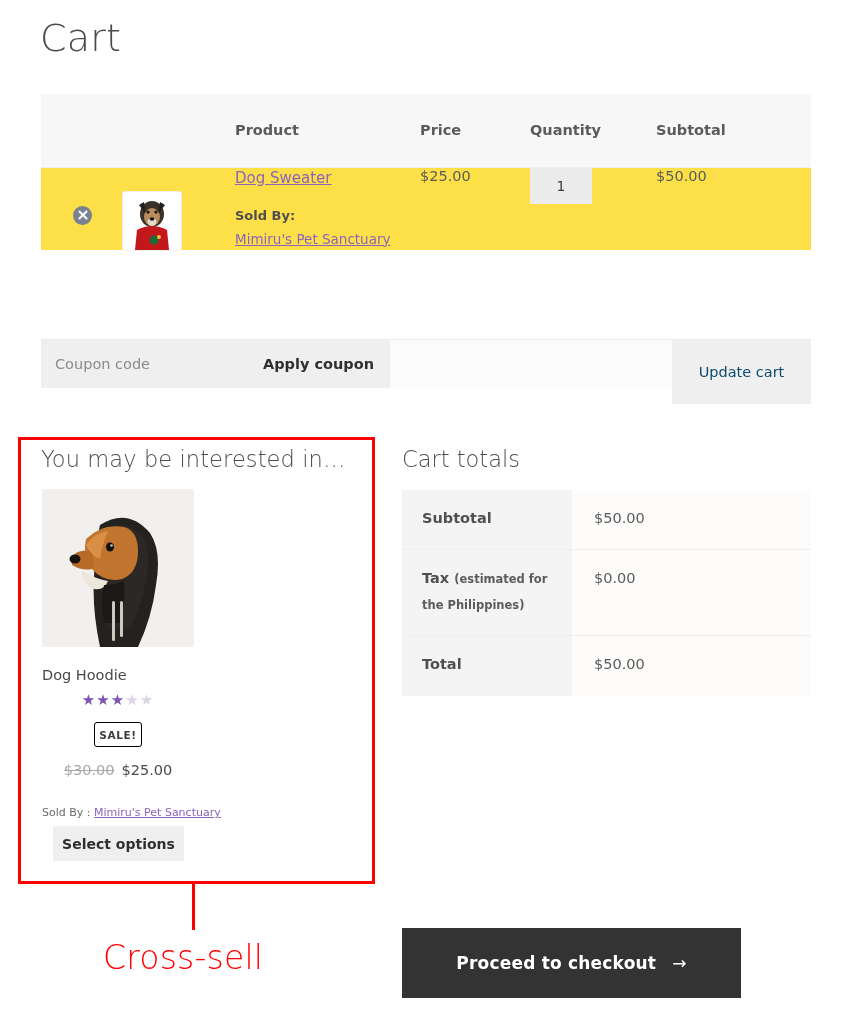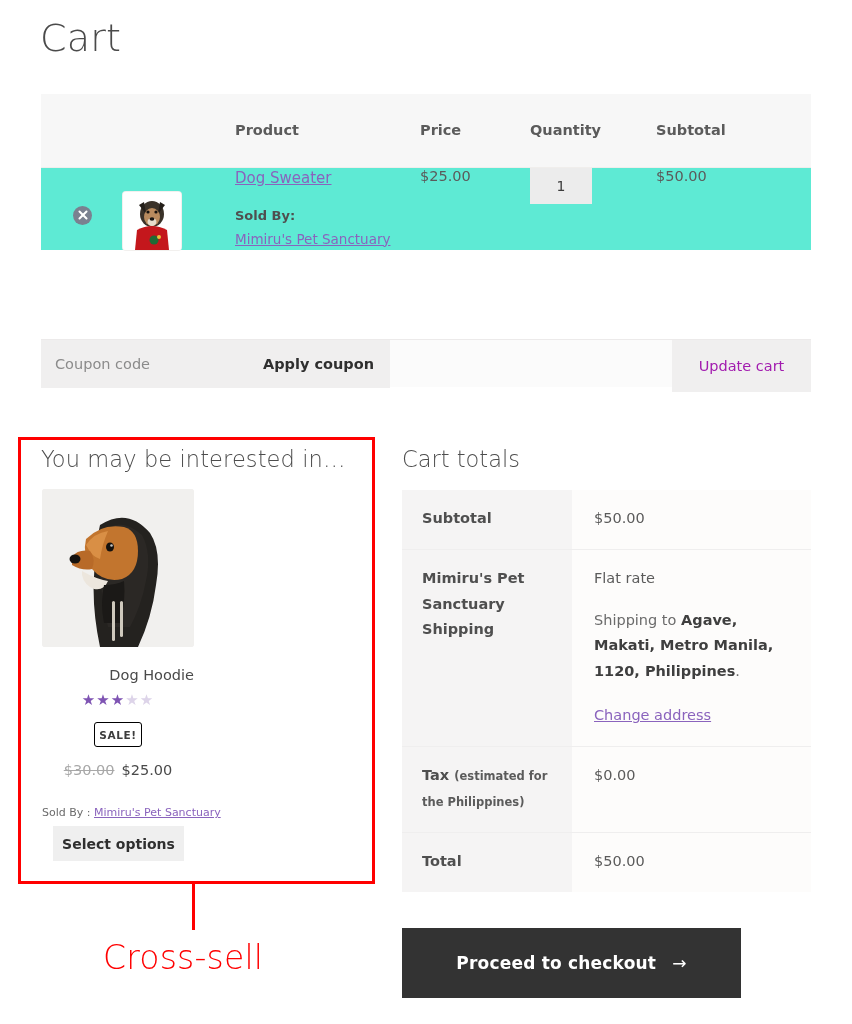--- a/index.html
+++ b/index.html
@@ -28,21 +28,21 @@
   }
   .cart-table thead th {
     background: #f7f7f7;
     height: 73px;
     font-size: 14.5px; font-weight: 700; color: #5b5b5b;
     text-align: left;
     vertical-align: middle;
     padding: 0;
   }
   .cart-table tbody td {
-    background: #5eead4;
+    background: #fde047;
     vertical-align: top;
     padding: 0;
     font-size: 14.5px; color: #5b5b5b;
     border-top: 1px solid #f0eeec;
   }
   .col-remove { width: 82px; }
   .col-thumb  { width: 112px; }
   .col-name   { width: 185px; }
   .col-price  { width: 110px; }
   .col-qty    { width: 126px; }
@@ -116,23 +116,23 @@
   .coupon-input::placeholder { color: #8b8b8b; }
   .apply-coupon-btn {
     position: absolute; left: 206px; top: 0;
     width: 143px; height: 48px;
     background: #f0efef; border: none;
     font-size: 14.5px; font-weight: 700; color: #2f2f2f;
     font-family: inherit; cursor: pointer;
   }
   .update-cart-btn {
     position: absolute; right: 0; top: 0;
-    width: 139px; height: 52px;
+    width: 139px; height: 64px;
     background: #f0efef; border: none;
-    font-size: 14.5px; color: #a21caf;
+    font-size: 14.5px; color: #0c4a6e;
     font-family: inherit; cursor: default;
   }
 
   
   .crosssell-box {
     position: absolute; left: 18px; top: 437px;
     width: 357px; height: 447px;
     border: 3px solid #ff0000;
   }
   .crosssell-title {
@@ -141,21 +141,21 @@
     letter-spacing: .1px;
   }
   .cs-image {
     position: absolute; left: 42px; top: 489px;
     width: 152px; height: 158px;
     border-radius: 3px; overflow: hidden;
     background: #f1f0ee;
   }
   .cs-name {
     position: absolute; left: 42px; top: 667px;
-    width: 152px; text-align: right;
+    width: 152px; text-align: left;
     font-size: 14.5px; color: #4a4a4a;
   }
   .cs-stars {
     position: absolute; left: 42px; top: 693px;
     width: 152px; text-align: center;
     font-size: 15px; letter-spacing: 1px; line-height: 1;
   }
   .star-on  { color: #7f54b3; }
   .star-off { color: #ddd4e9; }
   .cs-sale {
@@ -363,28 +363,20 @@
 
   <h2 class="totals-title">Cart totals</h2>
 
   <table class="totals-table">
     <tbody>
       <tr>
         <th>Subtotal</th>
         <td>$50.00</td>
       </tr>
       <tr>
-        <th>Mimiru's Pet Sanctuary Shipping</th>
-        <td>
-          <span class="ship-method">Flat rate</span>
-          <span class="ship-to"><span>Shipping to </span><b>Agave, Makati, Metro Manila, 1120, Philippines</b><span>.</span></span>
-          <a class="change-address">Change address</a>
-        </td>
-      </tr>
-      <tr>
         <th><span>Tax</span> <span class="tax-note">(estimated for the Philippines)</span></th>
         <td>$0.00</td>
       </tr>
       <tr>
         <th>Total</th>
         <td>$50.00</td>
       </tr>
     </tbody>
   </table>
 

